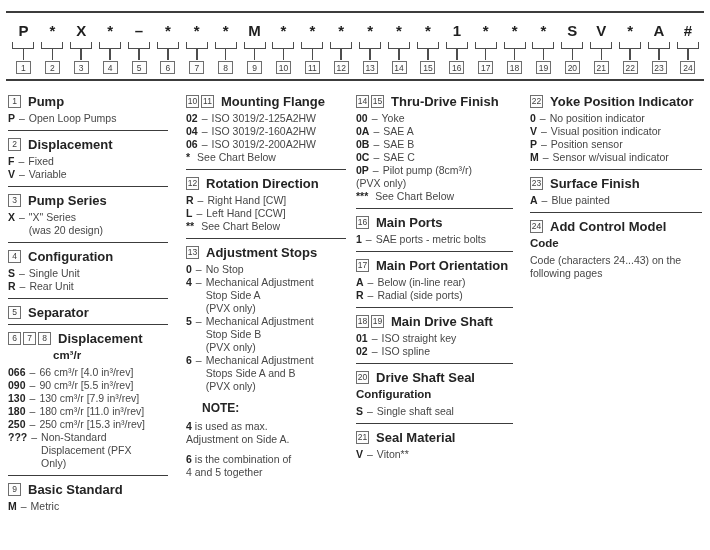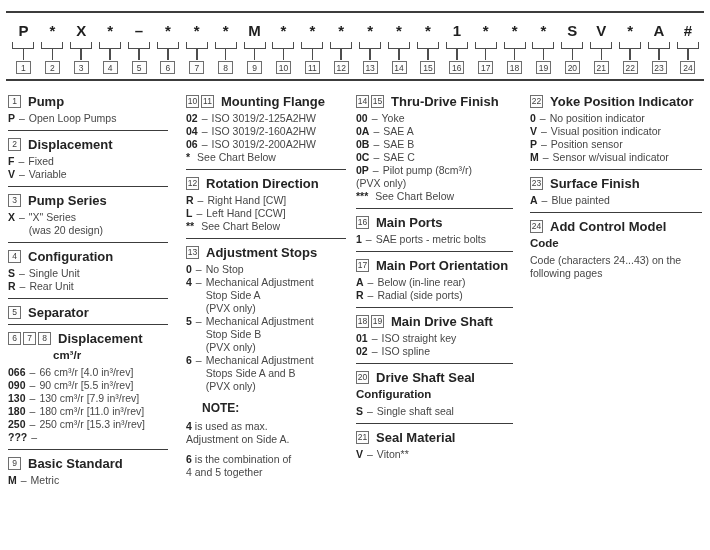--- a/index.html
+++ b/index.html
@@ -293,20 +293,21 @@
           <span class="etext"><span class="eline">180 cm³/r [11.0 in³/rev]</span></span>
         </div>
         <div class="entry">
           <span class="code">250</span>
           <span class="dash">–</span>
           <span class="etext"><span class="eline">250 cm³/r [15.3 in³/rev]</span></span>
         </div>
         <div class="entry">
           <span class="code">???</span>
           <span class="dash">–</span>
+          <span class="etext"><span class="eline">Non-Standard</span><br><span class="eline">Displacement (PFX</span><br><span class="eline">Only)</span></span>
         </div>
         <div class="divider"></div>
         <div class="heading">
           <span class="hboxes">
             <span class="hbox">9</span>
           </span>
           <span class="htitle">Basic Standard</span>
         </div>
         <div class="entry">
           <span class="code">M</span>

